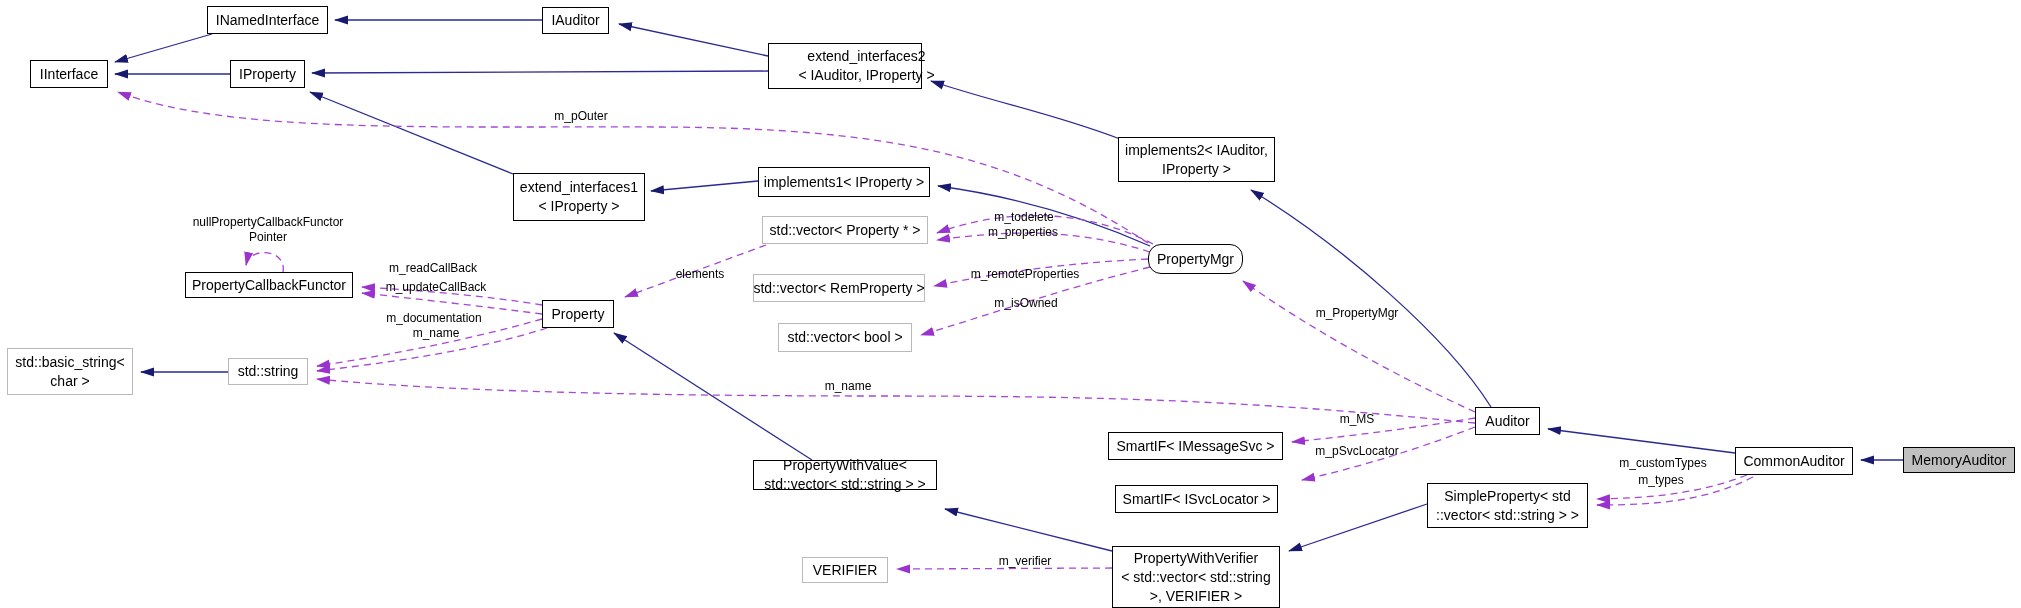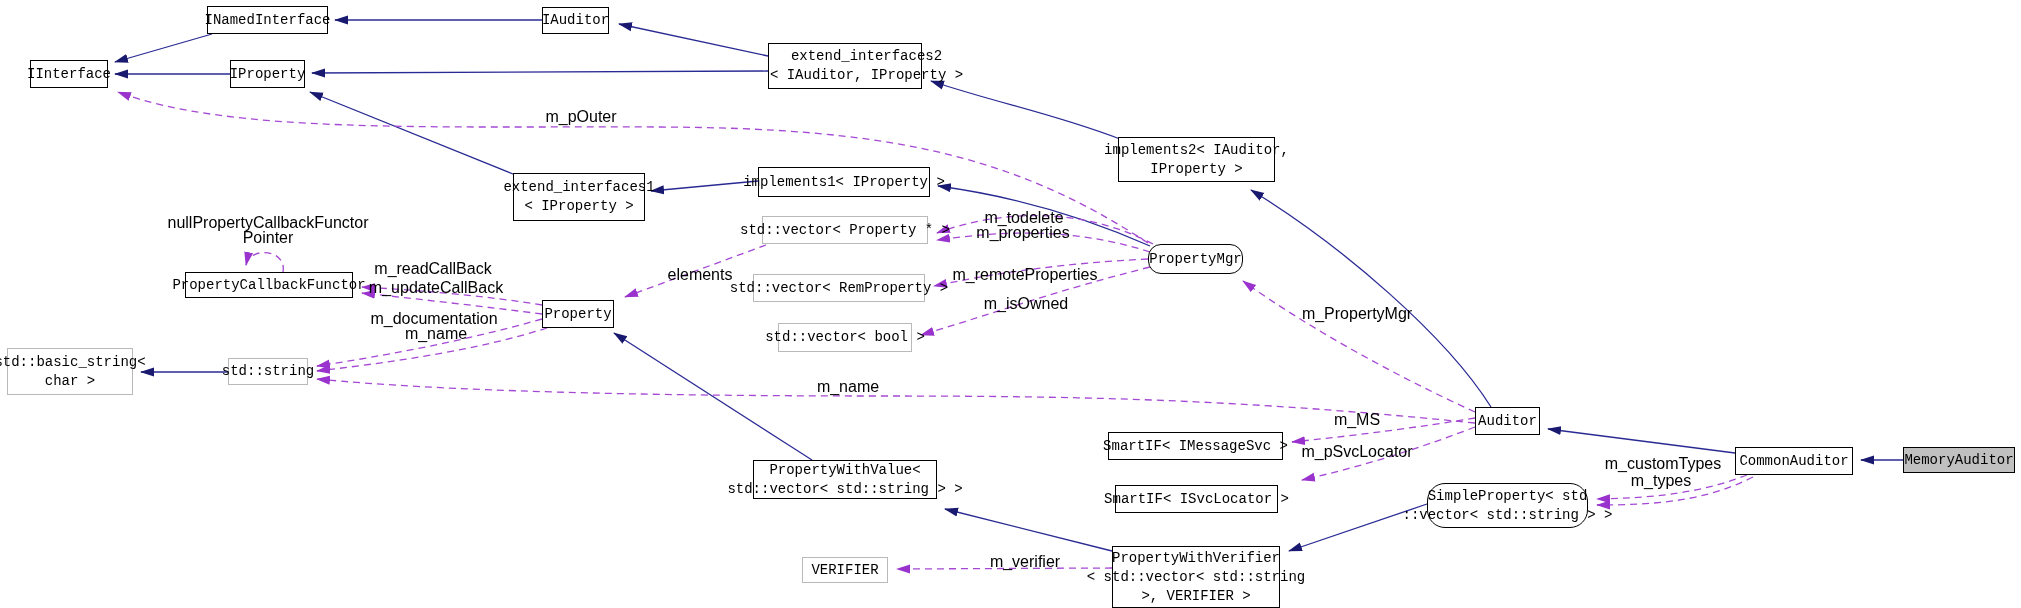--- a/index.html
+++ b/index.html
@@ -5,25 +5,25 @@
   html,body{margin:0;padding:0;background:#ffffff;}
   .canvas{position:relative;width:2021px;height:608px;background:#ffffff;overflow:hidden;
           font-family:"Liberation Sans",sans-serif;}
   #edge-layer{position:absolute;left:0;top:0;width:2021px;height:608px;}
   .edge{fill:none;stroke-width:1.3px;}
   .edge.inheritance{stroke:#2a2a94;}
   .edge.usage{stroke:#a548d4;stroke-dasharray:7 5;}
   .node{position:absolute;box-sizing:border-box;display:flex;flex-direction:column;
         justify-content:center;align-items:center;text-align:center;
         background:#ffffff;border:1.4px solid #000000;color:#000000;
-        font-size:14px;line-height:19px;white-space:nowrap;font-family:Liberation Mono, monospace;}
+        font-size:14px;line-height:19px;white-space:nowrap;}
   .node.muted{border:1px solid #b9b9b9;}
   .node.highlight{background:#c0c0c0;}
   .elabel{position:absolute;transform:translate(-50%,-50%);color:#000000;
-          font-size:16px;line-height:15px;white-space:nowrap;}
+          font-size:12px;line-height:15px;white-space:nowrap;}
 </style>
 </head>
 <body>
 
 <div class="canvas">
   <svg id="edge-layer" viewBox="0 0 2021 608" xmlns="http://www.w3.org/2000/svg">
     <defs>
       <marker id="arrow-inh" markerUnits="userSpaceOnUse" markerWidth="15" markerHeight="11" refX="13" refY="5" orient="auto">
         <path d="M0,0.5 L14,5 L0,9.5 Z" fill="#191970"></path>
       </marker>
@@ -114,34 +114,34 @@
       <div class="node" style="left: 542px; top: 300px; width: 72px; height: 28px;">
         <span>Property</span>
       </div>
       <div class="node muted" style="left: 7px; top: 348px; width: 126px; height: 47px;">
         <span>std::basic_string&lt;</span>
         <span>char &gt;</span>
       </div>
       <div class="node muted" style="left: 228px; top: 358px; width: 80px; height: 27px;">
         <span>std::string</span>
       </div>
-      <div class="node" style="left: 753px; top: 460px; width: 184px; height: 39px;">
+      <div class="node" style="left: 753px; top: 460px; width: 184px; height: 30px;">
         <span>PropertyWithValue&lt;</span>
         <span>std::vector&lt; std::string &gt; &gt;</span>
       </div>
       <div class="node" style="left: 1108px; top: 432px; width: 175px; height: 28px;">
         <span>SmartIF&lt; IMessageSvc &gt;</span>
       </div>
       <div class="node" style="left: 1115px; top: 485px; width: 163px; height: 28px;">
         <span>SmartIF&lt; ISvcLocator &gt;</span>
       </div>
       <div class="node" style="left: 1475px; top: 407px; width: 65px; height: 28px;">
         <span>Auditor</span>
       </div>
-      <div class="node" style="left: 1427px; top: 483px; width: 161px; height: 45px; border-radius: 18px;">
+      <div class="node" style="left: 1427px; top: 483px; width: 161px; height: 45px;">
         <span>SimpleProperty&lt; std</span>
         <span>::vector&lt; std::string &gt; &gt;</span>
       </div>
       <div class="node" style="left: 1112px; top: 540px; width: 168px; height: 62px; margin-top: 6px;">
         <span>PropertyWithVerifier</span>
         <span>&lt; std::vector&lt; std::string</span>
         <span>&gt;, VERIFIER &gt;</span>
       </div>
       <div class="node muted" style="left: 802px; top: 557px; width: 86px; height: 26px;">
         <span>VERIFIER</span>

